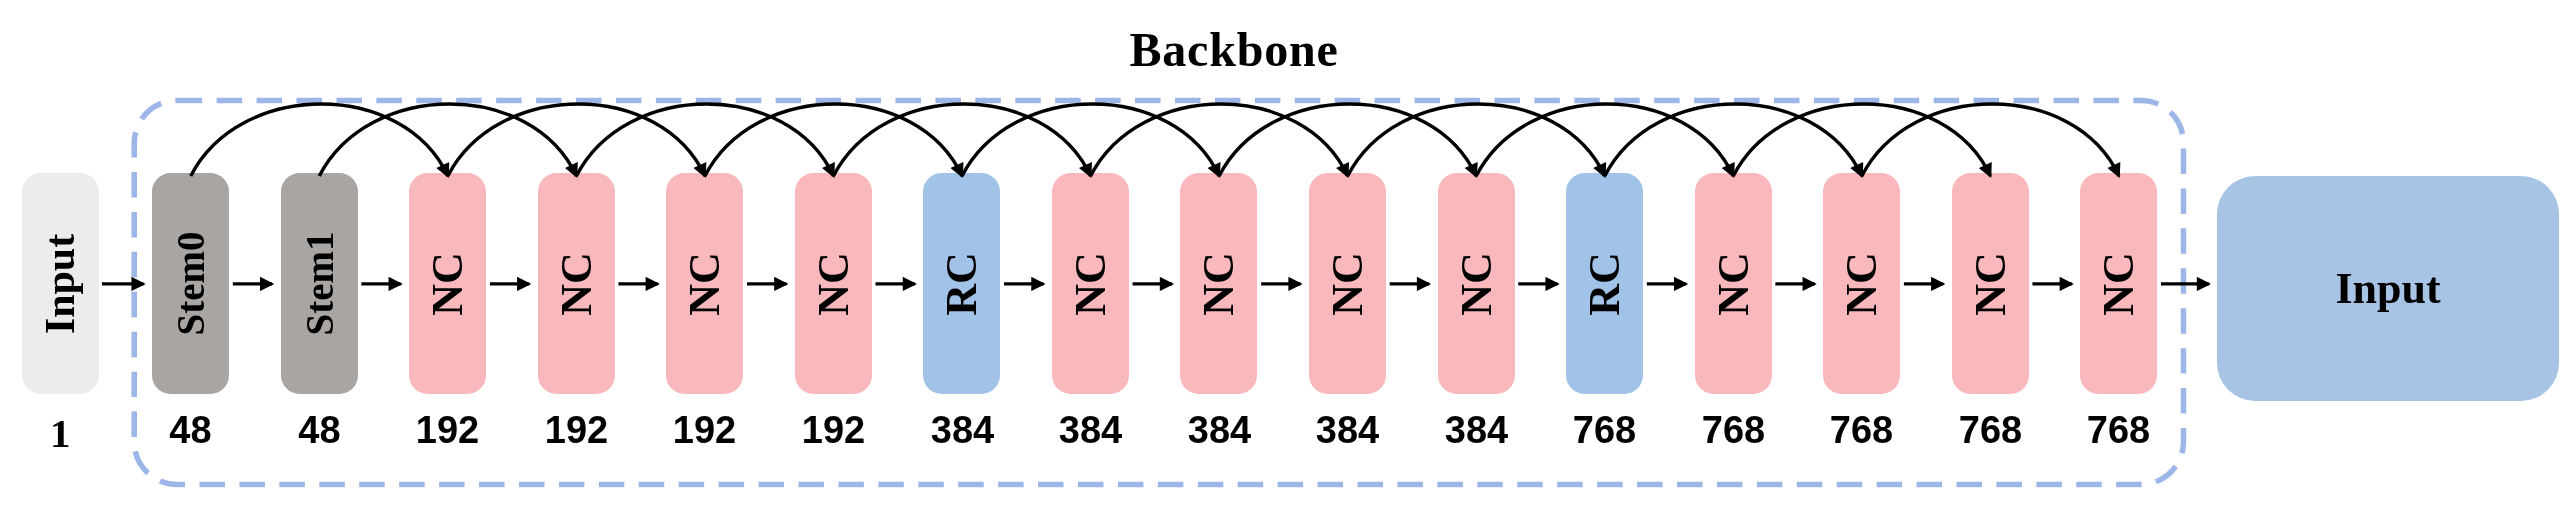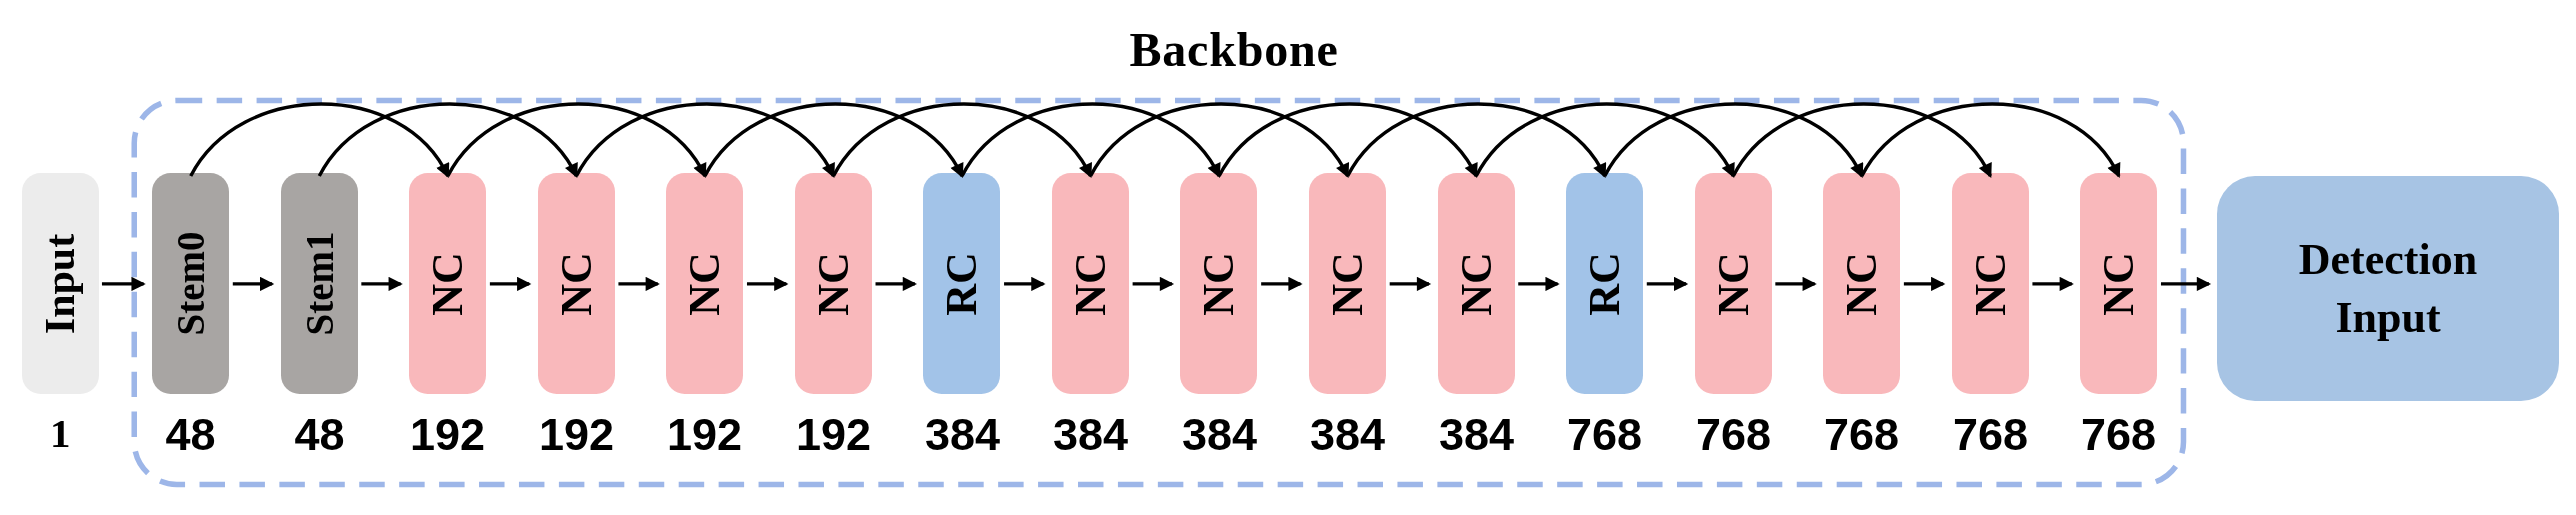--- a/index.html
+++ b/index.html
@@ -50,21 +50,21 @@
   .rc   { background: var(--rc, #a2c3e8); }
   .stem { background: var(--stem, #a8a5a3); }
   .nc .vlabel, .rc .vlabel { font-size: 44px; }
   .stem .vlabel { font-size: 39px; }
   .chan {
     position: absolute;
     top: 409px;
     width: 119px;
     text-align: center;
     font-family: "Liberation Sans", "DejaVu Sans", sans-serif;
-    font-size: 45px; font-weight: bold;
+    font-size: 38px; font-weight: bold;
     color: var(--text, #000);
     z-index: 2;
   }
   .chan.serif {
     font-family: "Liberation Serif", "DejaVu Serif", serif;
     font-size: 41px;
   }
   .dethead {
     position: absolute;
     left: 2217px; top: 176px;
@@ -214,18 +214,17 @@
         <span class="vlabel">NC</span>
       </div>
       <div class="chan" style="left: 1931px;">768</div>
       <div class="block nc" style="left: 2080px;">
         <span class="vlabel">NC</span>
       </div>
       <div class="chan" style="left: 2059px;">768</div>
     </div>
 
   <div class="dethead">
-    <span>Detection</span>
     <span>Input</span>
   </div>
 
 </div>
 
 
 </body></html>

